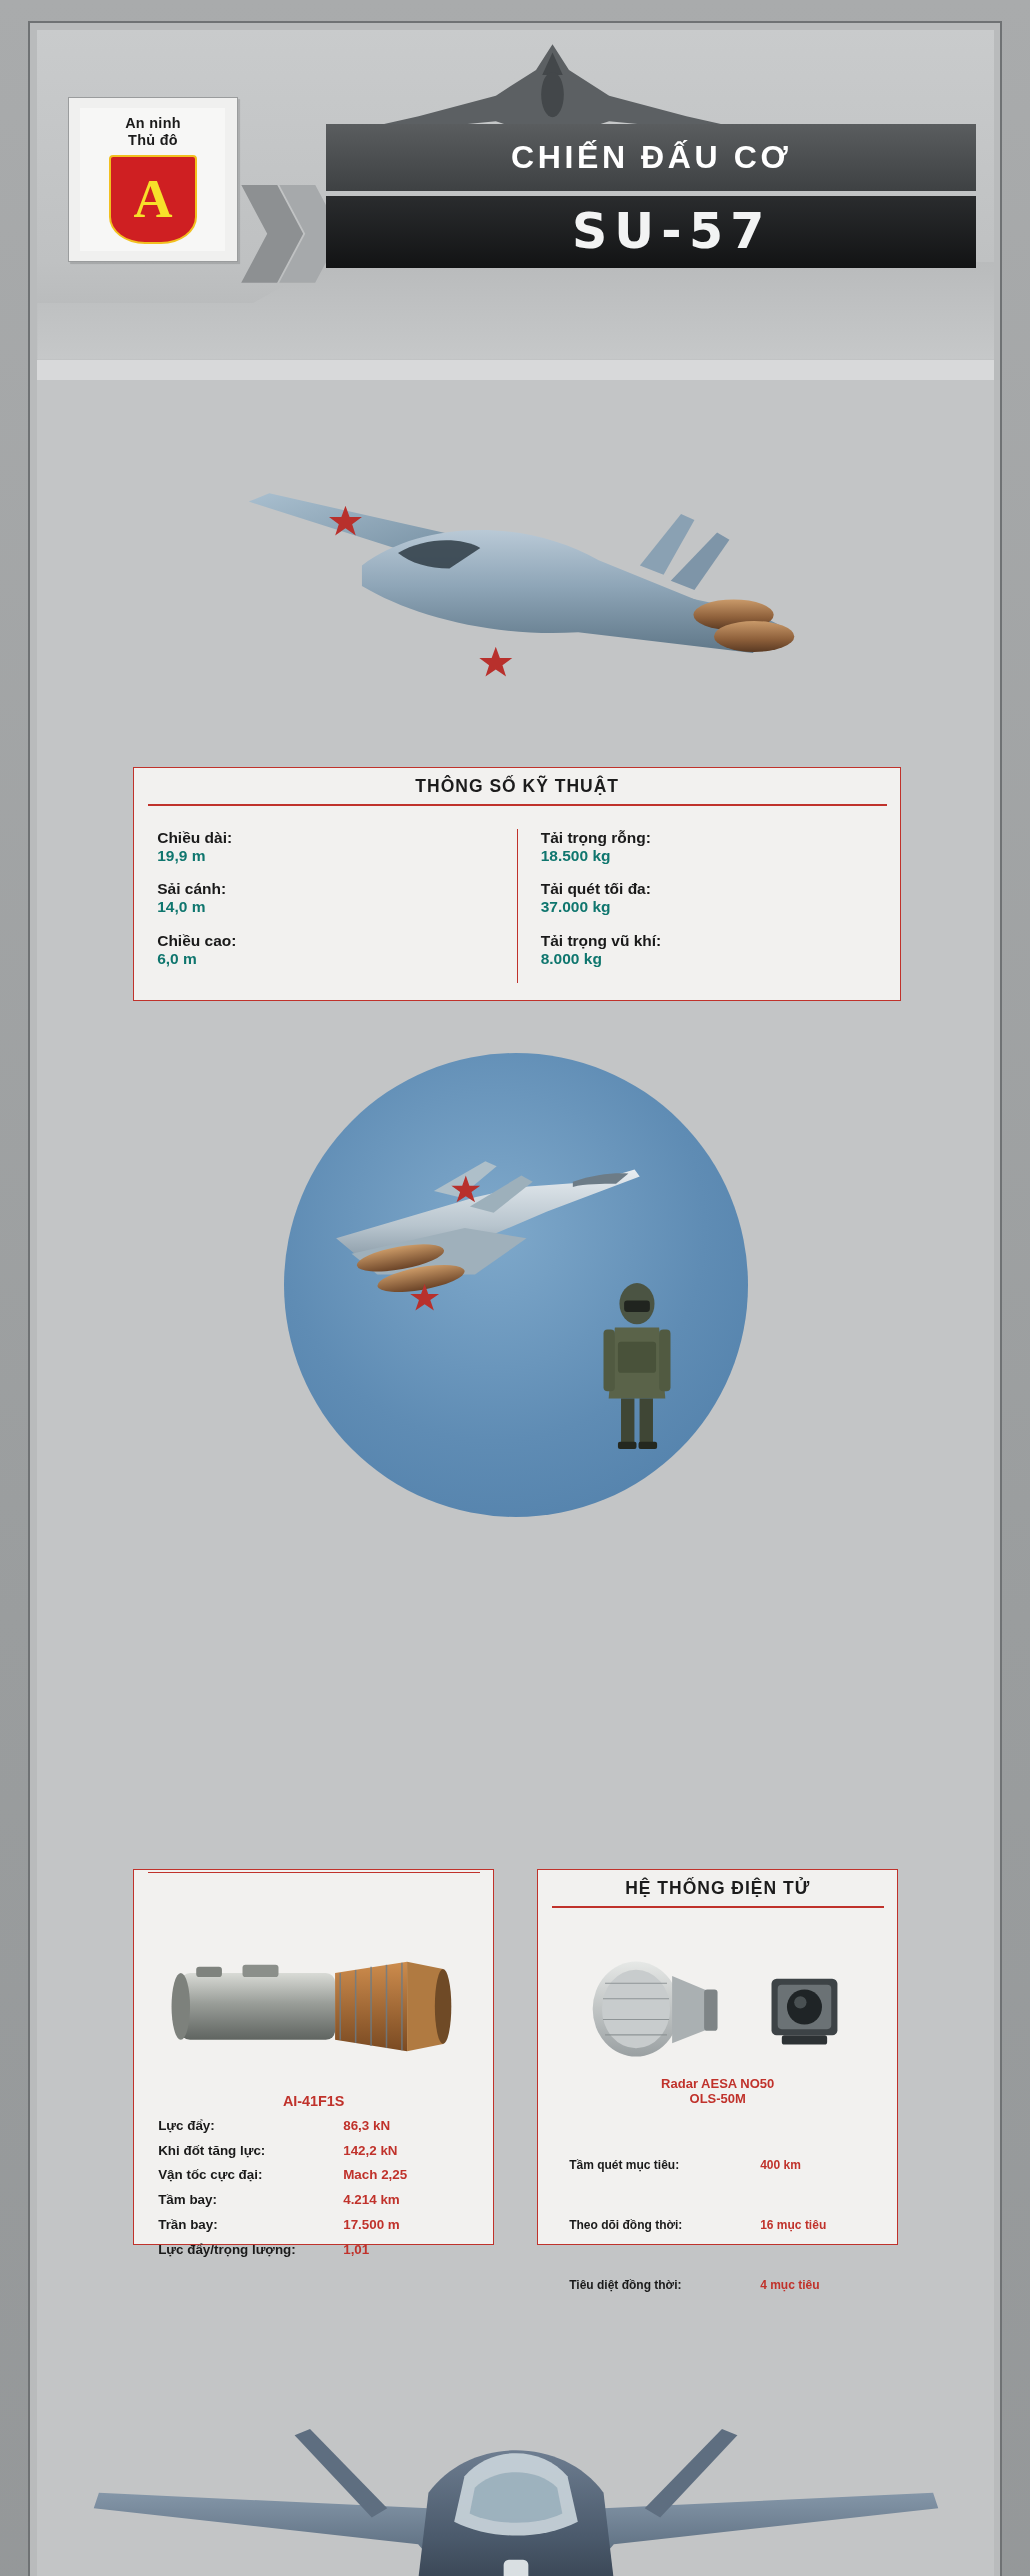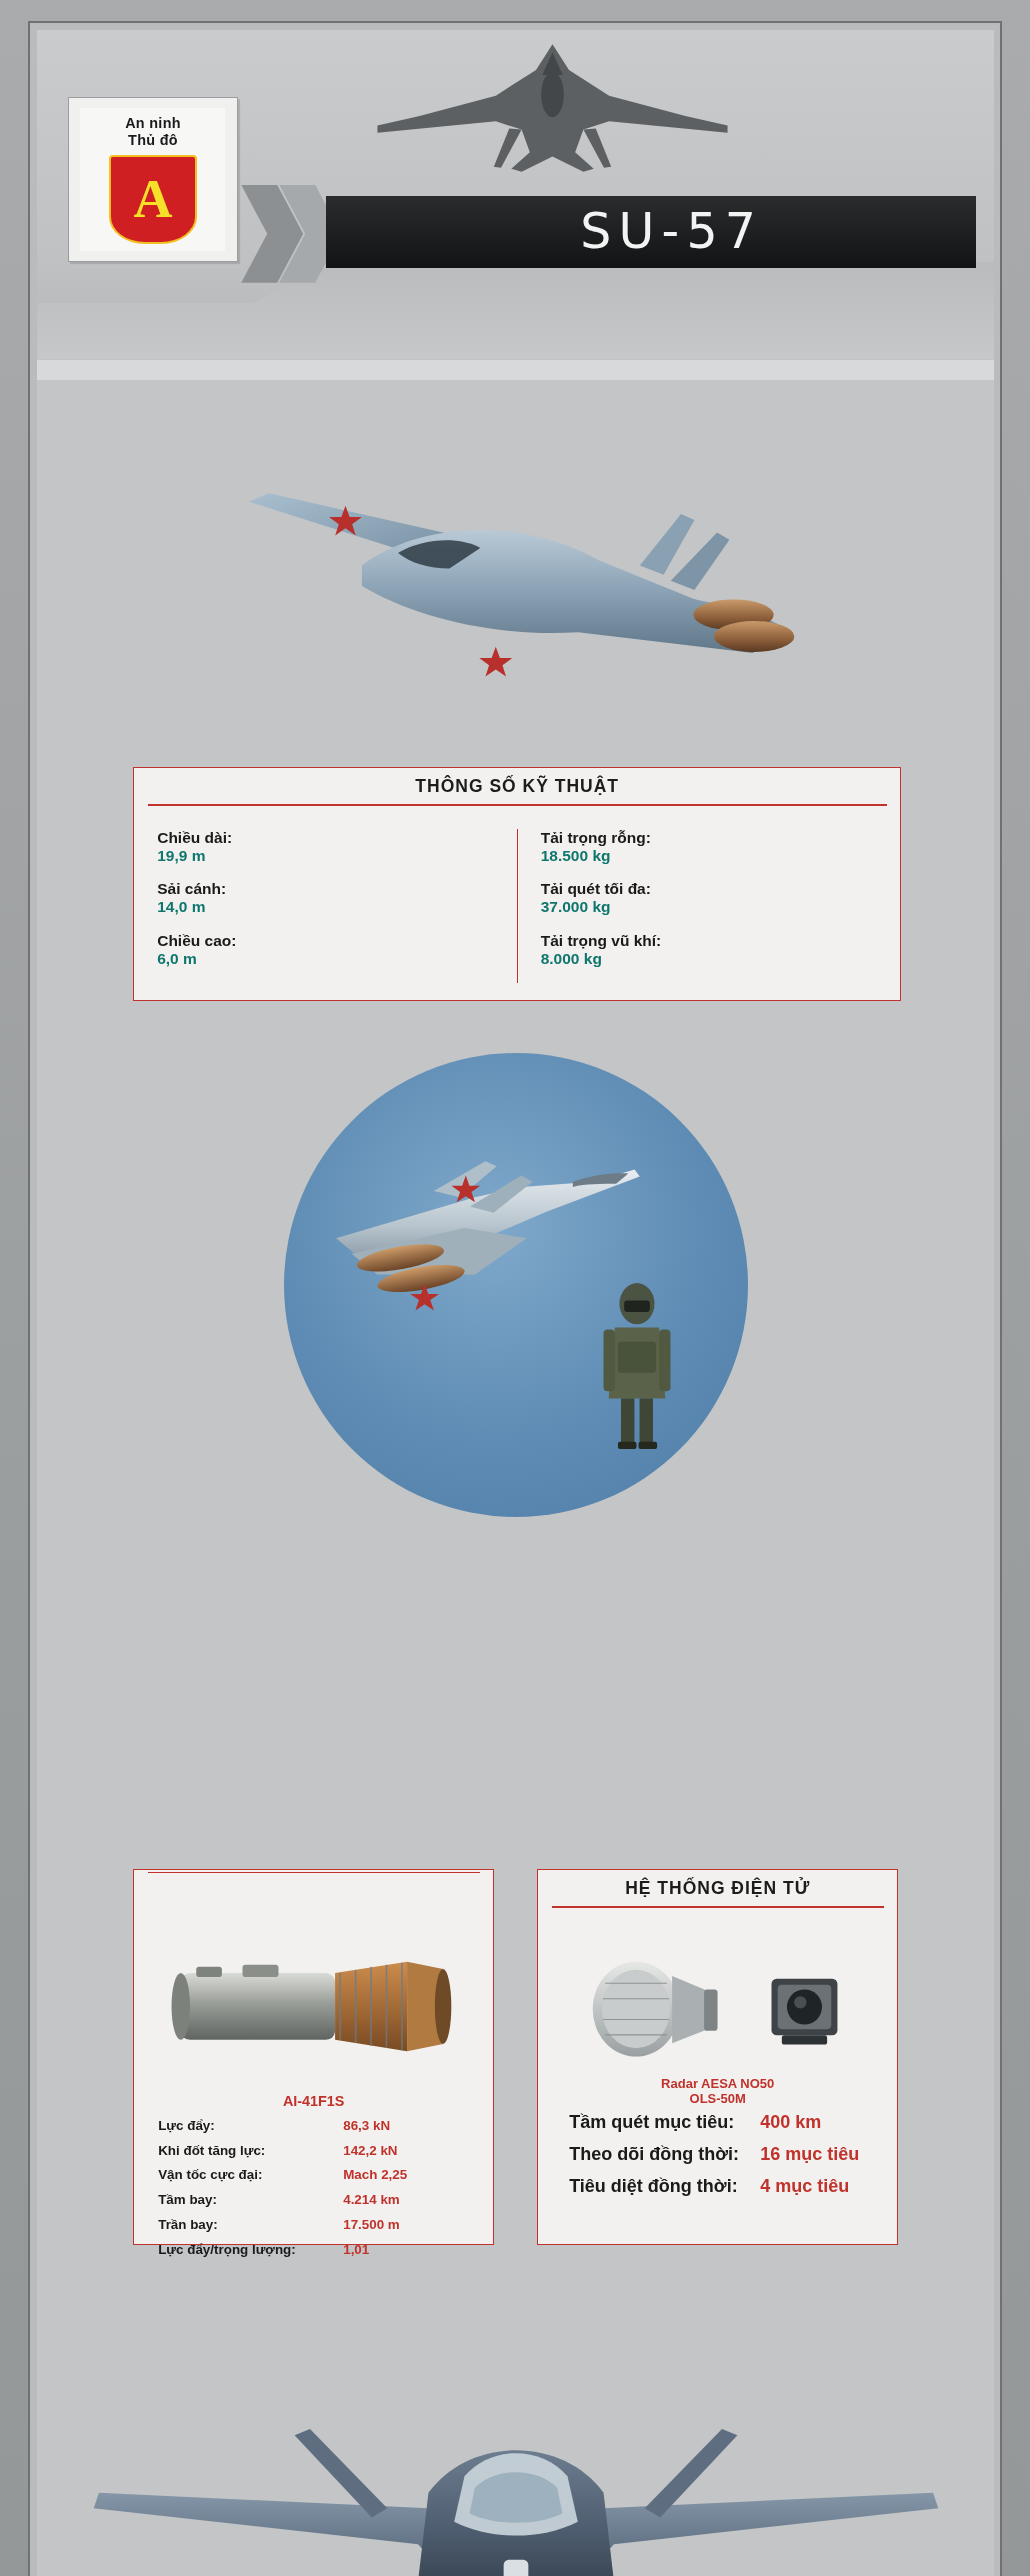--- a/index.html
+++ b/index.html
@@ -108,21 +108,21 @@
     position: absolute;
     left: 289px; top: 166px;
     width: 650px; height: 72px;
     background: linear-gradient(180deg,#2a2c2e 0%, #121314 100%);
     z-index: 4;
   }
   .subtitle-banner-text {
     position: absolute;
     left: 0; top: 0; width: 100%; height: 100%;
     display: flex; align-items: center; justify-content: center;
-    font-size: 49px; font-weight: normal; color: #f2f3f3;
+    font-size: 49px; font-weight: bold; color: #f2f3f3;
     letter-spacing: 7.2px;
     font-family: "DejaVu Sans", sans-serif;
     padding-left: 41px;
   }
   .chevron {
     position: absolute;
     z-index: 3;
     background: #7e8183;
   }
   .chev1 { left: 204px; top: 155px; width: 62px; height: 98px;
@@ -232,21 +232,21 @@
     display: flex;
     flex-direction: column;
   }
   .av-label {
     flex: 1; text-align: center;
     font-size: 13px; font-weight: bold; color: #c0322b;
   }
   .av-rows {
     position: absolute; left: 31px; top: 242px; width: 309px;
   }
-  .av-row { display: flex; font-size: 18px; margin-bottom: 11.3px; }
+  .av-row { display: flex; font-size: 12px; margin-bottom: 11.3px; margin-top: 46px; }
   .av-row .k { width: 191px; font-weight: bold; color: #1a1a1a; }
   .av-row .v { color: #c0322b; font-weight: bold; }
 </style>
 </head>
 <body>
 
 <div class="page">
  <div class="frame">
   <div class="inner">
 
@@ -261,20 +261,23 @@
         </g>
         <g fill="#43474a">
           <path d="M360 26 L380 70 L340 70 Z"></path>
           <ellipse cx="360" cy="108" rx="22" ry="44"></ellipse>
         </g>
       </svg>
 
       <div class="chevron chev1"></div>
       <div class="chevron chev2"></div>
 
+      <div class="title-banner">
+        <div class="title-banner-text">CHIẾN ĐẤU CƠ</div>
+      </div>
       <div class="subtitle-banner">
         <div class="subtitle-banner-text">SU-57</div>
       </div>
 
       <div class="header-diag"></div>
 
       <div class="logo-box">
         <div class="logo-inner">
           <div class="logo-title">
             <span>An ninh</span><br>

